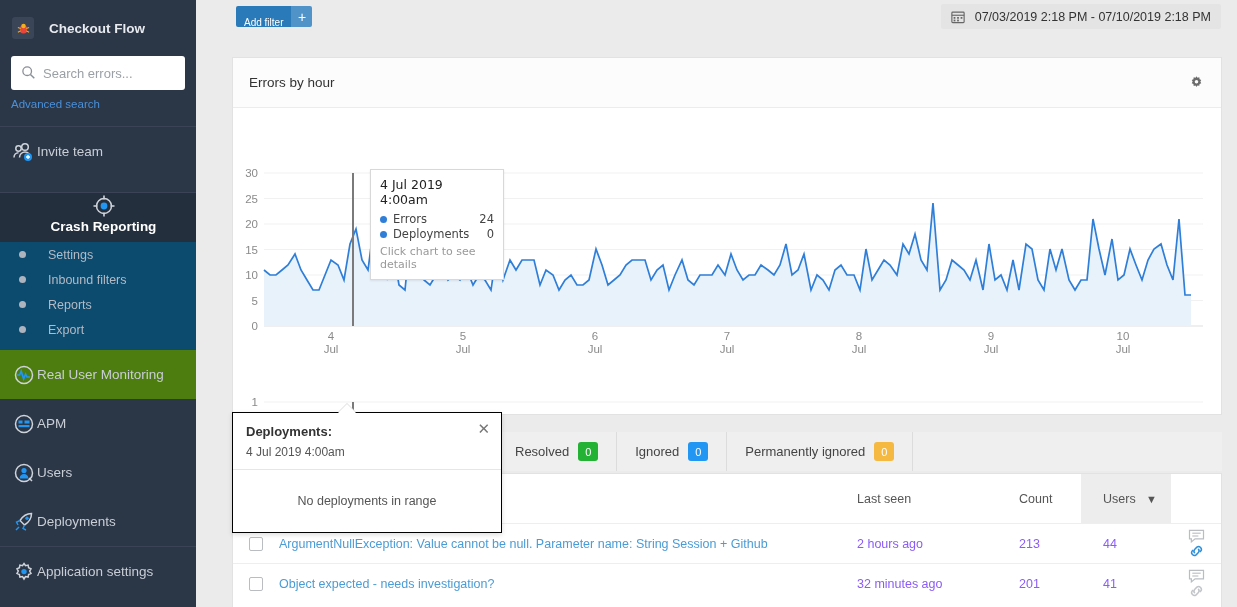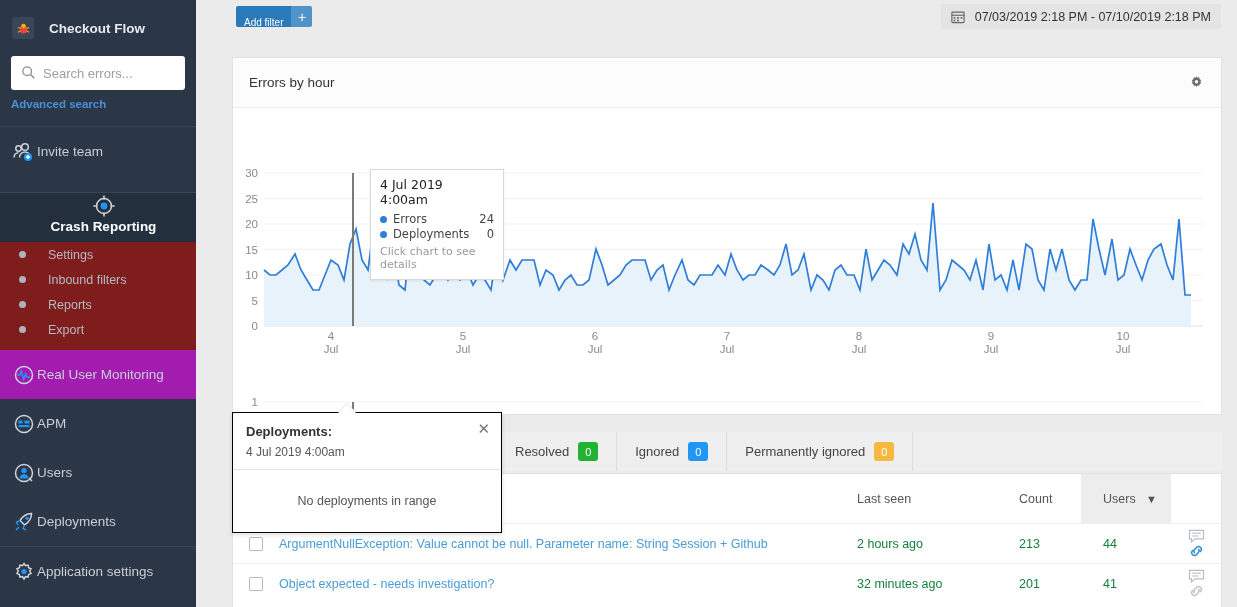--- a/index.html
+++ b/index.html
@@ -32,35 +32,34 @@
   }
   .sb-search svg { position:absolute; left:10px; top:9px; }
   .sb-search input {
     border:0; outline:0; background:transparent; width:100%;
     padding:0 10px 0 32px; font-family:inherit; font-size:13px; color:#444;
   }
   .sb-search input::placeholder { color:#9aa0a6; }
   .sb-adv {
     display:block; margin:8px 12px 0 11px; color:#4a90d9; font-size:11.5px;
     text-decoration:none;
-    font-weight:bold;
   }
   .sb-sep { height:1px; background:#3a4456; margin-top:16px; }
 
   .sb-item {
     display:flex; align-items:center; height:49px; padding-left:11px;
     color:#c9ced6; cursor:pointer; position:relative;
   }
   .sb-item .lbl { font-size:13.5px; }
   .sb-item.active { background:#242f3e;flex-direction:column; }
   .sb-item.active .lbl { color:#fff; font-weight:bold; }
-  .sb-item.rum { background:#a21caf; }
+  .sb-item.rum { background:#4d7c0f; }
   .sb-ico { width:26px; height:26px; flex:0 0 26px; }
 
-  .sb-sub { background:#7f1d1d; padding:0 0 8px 0; }
+  .sb-sub { background:#0c4a6e; padding:0 0 8px 0; }
   .sb-sub-item {
     display:flex; align-items:center; height:25px; padding-left:14px;
     color:#b4bac4; font-size:12.5px; cursor:pointer;
   }
   .sb-dot {
     width:7px; height:7px; border-radius:50%; background:#aeb4be;
     margin-left:5px; margin-right:22px; flex:0 0 7px;
   }
   .sb-group-sep { height:1px; background:#3a4456; }
 
@@ -172,21 +171,21 @@
   .c-title { padding-right:12px; }
   .c-seen { width:162px; }
   .c-count { width:62px; }
   .c-users { width:90px; padding-left:22px; }
   .c-ico { width:50px; }
   .chk {
     width:14px; height:14px; border:1px solid #b9bcc0; border-radius:2px;
     background:#fff; display:inline-block; cursor:pointer; vertical-align:middle;
   }
   .errlink { color:#4a9cd6; text-decoration:none; cursor:pointer; }
-  .red { color:#15803d; }
+  .red { color:#8b5cf6; }
   .th-users-inner {
     display:flex; align-items:center; justify-content:space-between;
     padding:0 14px 0 22px; height:49px;
   }
   .caret { color:#555; font-size:11px; }
   .rowicons { display:flex; flex-direction:column; align-items:center; gap:1px; }
 </style>
 </head>
 <body>
 

